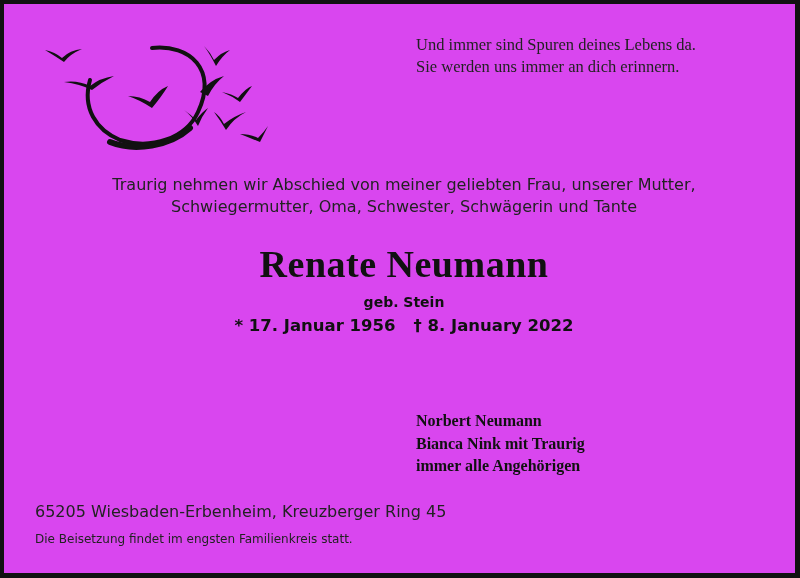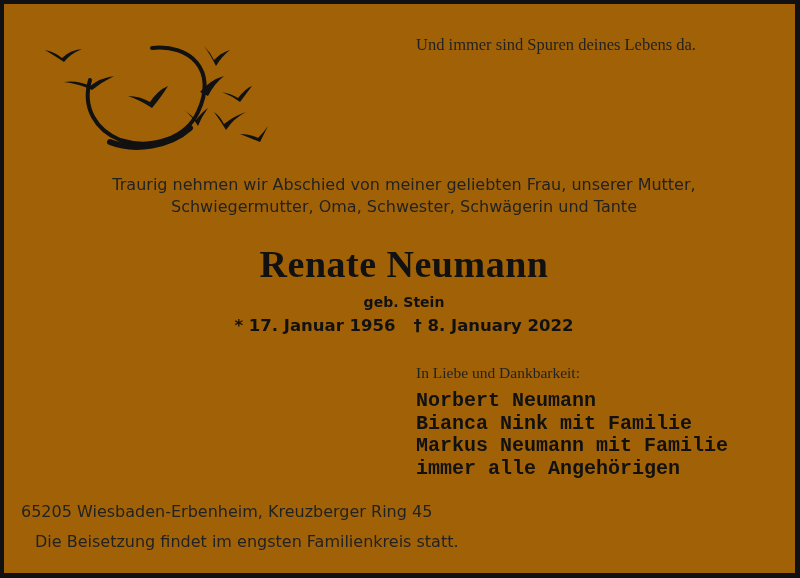--- a/index.html
+++ b/index.html
@@ -4,21 +4,21 @@
   <style>
     html, body { margin: 0; padding: 0; background: #ffffff; }
     body { width: 800px; height: 578px; position: relative; overflow: hidden; }
     .frame {
       position: absolute; left: 0; top: 0; width: 800px; height: 578px;
       box-sizing: border-box;
       border-top: 4px solid #111;
       border-left: 4px solid #111;
       border-right: 5px solid #111;
       border-bottom: 5px solid #111;
-      background: #a16207;
+      background: #d946ef;
     }
     .serif { font-family: "Liberation Serif", "DejaVu Serif", serif; }
     .sans { font-family: "DejaVu Sans", "Liberation Sans", sans-serif; }
     .motif { position: absolute; left: 36px; top: 36px; width: 230px; height: 110px; }
     .verse {
       position: absolute; left: 412px; top: 30px;
       font-size: 16.5px; line-height: 22px; color: #222;
     }
     .intro {
       position: absolute; left: 0; width: 800px; top: 170px; text-align: center;
@@ -35,31 +35,31 @@
     .dates {
       position: absolute; left: 0; width: 800px; top: 312px; text-align: center;
       font-size: 16.5px; font-weight: bold; color: #111;
     }
     .dates .gap { display: inline-block; width: 18px; }
     .thanks {
       position: absolute; left: 412px; top: 360px;
       font-size: 15.5px; color: #222;
     }
     .family {
-      position: absolute; left: 412px; top: 386px;
-      font-size: 20px; line-height: 22.5px; font-weight: bold; color: #111; font-family: Liberation Mono, monospace;
+      position: absolute; left: 412px; top: 406px;
+      font-size: 16px; line-height: 22.5px; font-weight: bold; color: #111;
     }
     .family div { white-space: nowrap; }
     .address {
-      position: absolute; left: 17px; top: 498px;
+      position: absolute; left: 31px; top: 498px;
       font-size: 16px; color: #222;
     }
     .burial {
       position: absolute; left: 31px; top: 528px;
-      font-size: 16px; color: #222;
+      font-size: 12px; color: #222;
     }
   </style>
 </head>
 <body>
 
 <div class="frame">
 
   <svg class="motif" viewBox="0 0 230 110">
 
     <path d="M112 8 C 150 4, 178 30, 158 72 C 146 98, 112 110, 80 100 C 56 90, 42 68, 50 40" fill="none" stroke="#111" stroke-width="4" stroke-linecap="round"></path>
@@ -73,36 +73,35 @@
       <path d="M160 52 Q 170 40, 184 36 Q 174 44, 168 56 Z"></path>
       <path d="M182 52 Q 192 54, 198 58 Q 206 48, 212 46 Q 206 54, 200 62 Q 192 56, 182 52 Z"></path>
       <path d="M144 70 Q 150 74, 156 80 Q 162 72, 168 68 Q 162 76, 158 86 Q 152 76, 144 70 Z"></path>
       <path d="M174 72 Q 180 76, 184 84 Q 194 76, 206 72 Q 194 78, 186 90 Q 180 80, 174 72 Z"></path>
       <path d="M200 94 Q 210 94, 218 98 Q 224 92, 228 86 Q 224 94, 220 102 Q 210 98, 200 94 Z"></path>
     </g>
   </svg>
 
   <div class="verse serif">
     <div>Und immer sind Spuren deines Lebens da.</div>
+    <div>Sie werden uns immer an dich erinnern.</div>
   </div>
 
   <div class="intro sans">
     <div>Traurig nehmen wir Abschied von meiner geliebten Frau, unserer Mutter,</div>
     <div>Schwiegermutter, Oma, Schwester, Schwägerin und Tante</div>
   </div>
 
   <div class="name serif">Renate Neumann</div>
   <div class="maiden sans">geb. Stein</div>
   <div class="dates sans">
     <span>* 17. Januar 1956</span><span class="gap"></span><span>† 8. January 2022</span>
   </div>
 
-  <div class="thanks serif">In Liebe und Dankbarkeit:</div>
   <div class="family serif">
     <div>Norbert Neumann</div>
-    <div>Bianca Nink mit Familie</div>
-    <div>Markus Neumann mit Familie</div>
+    <div>Bianca Nink mit Traurig</div>
     <div>immer alle Angehörigen</div>
   </div>
 
   <div class="address sans">65205 Wiesbaden-Erbenheim, Kreuzberger Ring 45</div>
   <div class="burial sans">Die Beisetzung findet im engsten Familienkreis statt.</div>
 </div>
 
 </body></html>

